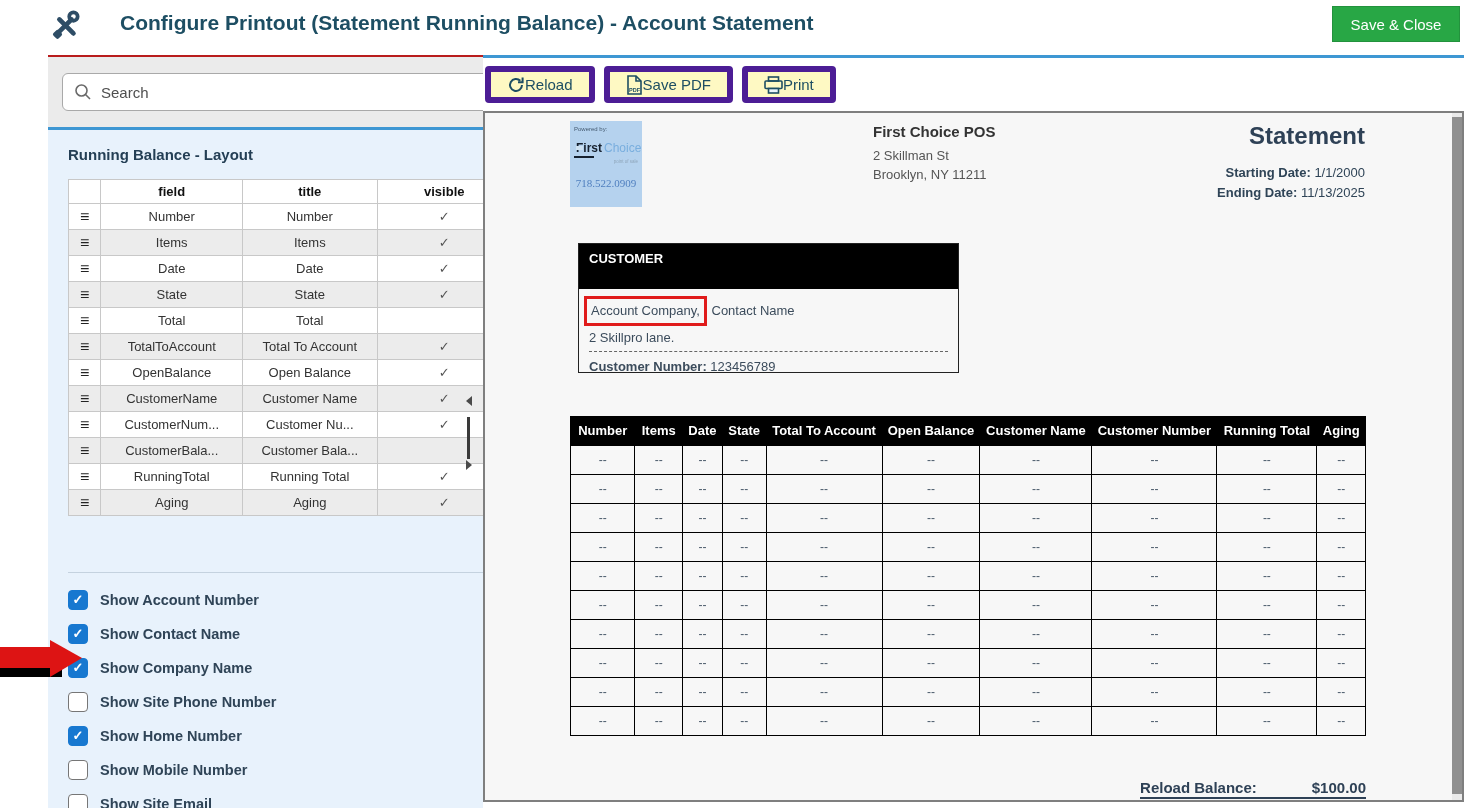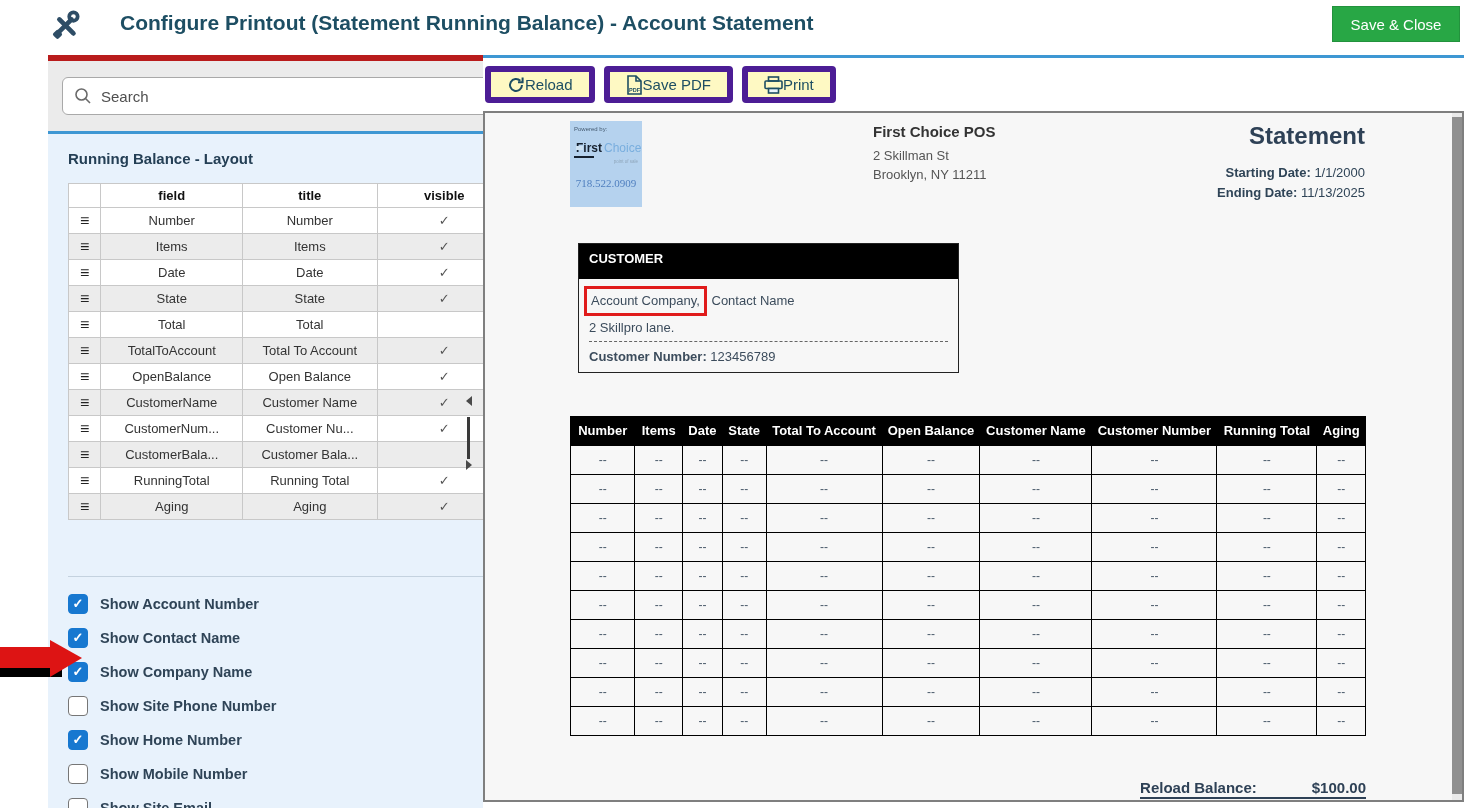--- a/index.html
+++ b/index.html
@@ -10,21 +10,21 @@
   
   .app-header { position:absolute; top:0; left:0; right:0; height:52px; background:#fff; }
   .tools-icon { position:absolute; left:50px; top:9px; }
   .page-title { position:absolute; left:90px; top:11px; font-size:21px; font-weight:bold; color:#1d4e63;margin-left:30px; }
   .save-close-btn { position:absolute; right:8px; top:6px; width:128px; height:36px;
       background:#28a745; border:1px solid #23923d; border-radius:0; color:#fff;
       font-size:15px; font-family:"Liberation Sans",sans-serif; cursor:pointer; }
 
   
   .sidebar { position:absolute; left:48px; top:55px; width:484px; height:753px;
-      border-top:6px solid #b91c1c; background:#e8f2fc; }
+      border-top:2px solid #b91c1c; background:#e8f2fc; }
   .search-section { height:70px; background:#ebebeb; display:flex; align-items:center; padding:0 14px; }
   .search-box { display:flex; align-items:center; gap:9px; width:100%; height:38px;
       background:#fff; border:1px solid #a9a9a9; border-radius:6px; padding:0 11px; }
   .search-box input { border:none; outline:none; background:transparent; flex:1;
       font-size:15px; color:#333; font-family:"Liberation Sans",sans-serif; }
   .search-box input::placeholder { color:#4f4f4f; }
   .layout-panel { border-top:3px solid #3e97d3; padding:16px 20px 0 20px; height:calc(100% - 70px); }
   .layout-title { font-size:15px; font-weight:bold; color:#243f55; margin-bottom:16px; }
   .layout-table { width:100%; border-collapse:collapse; background:#fff; font-size:13px; color:#333; }
   .layout-table th, .layout-table td { border:1px solid #c8c8c8; text-align:center; }
@@ -80,21 +80,21 @@
   .company-name { font-size:15px; font-weight:bold; color:#333; margin-bottom:5px; }
 
   .stmt-meta { position:absolute; right:97px; top:9px; text-align:right; color:#2f4457; }
   .stmt-title { font-size:24px; font-weight:bold; color:#2e4156; margin-bottom:13px; }
   .stmt-meta .meta-line { font-size:13px; line-height:20px; }
   .stmt-meta .meta-line b { font-weight:bold; }
 
   .customer-box { position:absolute; left:93px; top:130px; width:381px; height:130px;
       border:1px solid #222; }
   .customer-header { background:#000; color:#fff; font-weight:bold; font-size:13px;
-      height:35px; padding:7px 10px; }
+      height:45px; padding:7px 10px; }
   .customer-body { padding:7px 10px 0 10px; font-size:13px; color:#3c4c5c; line-height:18px; }
   .red-box { display:inline-block; border:3px solid #e01b1b; padding:3px 4px; margin:0 1px 1px -5px; }
   .dashed-line { border-top:1px dashed #666; margin:4px 0 6px 0; }
   .cust-line b { font-weight:bold; }
   .cust-line { margin-bottom:2px; }
 
   .stmt-table { position:absolute; left:85px; top:303px; width:796px; border-collapse:collapse; }
   .stmt-table th { background:#000; color:#fff; font-size:13px; font-weight:bold;
       border:1px solid #000; padding:6px 2px; line-height:16px; }
   .stmt-table td { border:1px solid #000; height:29px; text-align:center;

